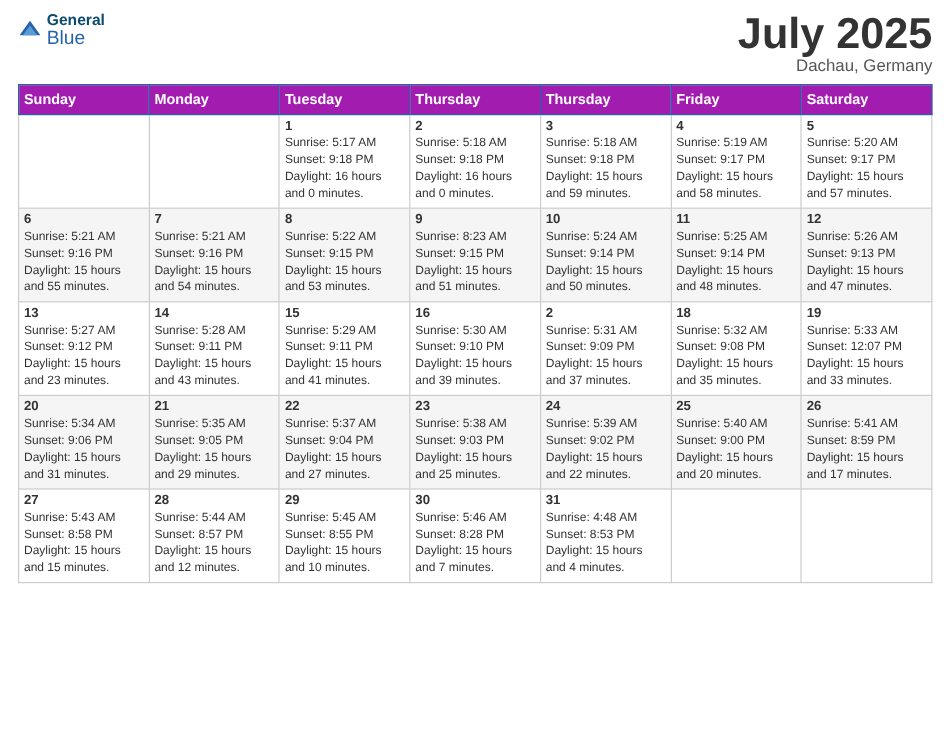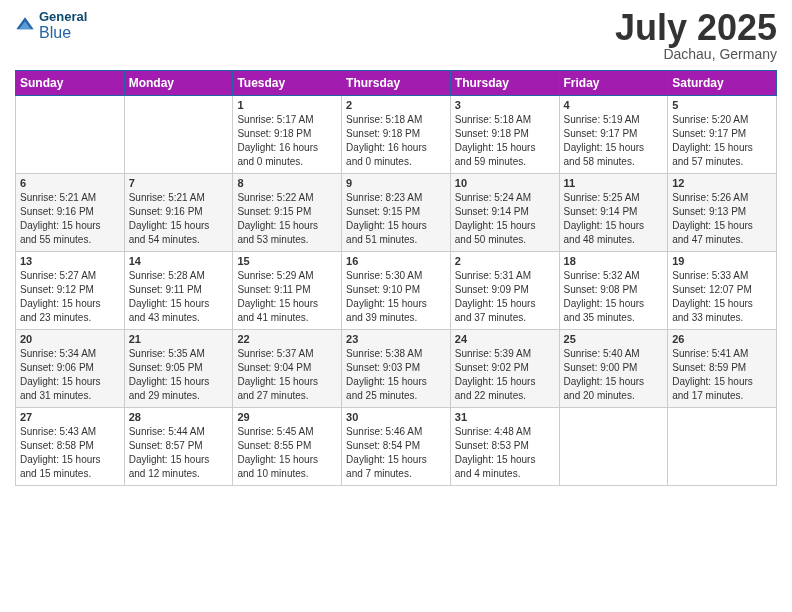--- a/index.html
+++ b/index.html
@@ -374,21 +374,21 @@
             <div class="day-info">
               <div>Sunrise: 5:45 AM</div>
               <div>Sunset: 8:55 PM</div>
               <div>Daylight: 15 hours and 10 minutes.</div>
             </div>
           </td>
           <td>
             <span class="day-number">30</span>
             <div class="day-info">
               <div>Sunrise: 5:46 AM</div>
-              <div>Sunset: 8:54 PM</div>
+              <div>Sunset: 8:28 PM</div>
               <div>Daylight: 15 hours and 7 minutes.</div>
             </div>
           </td>
           <td>
             <span class="day-number">31</span>
             <div class="day-info">
               <div>Sunrise: 4:48 AM</div>
               <div>Sunset: 8:53 PM</div>
               <div>Daylight: 15 hours and 4 minutes.</div>
             </div>

